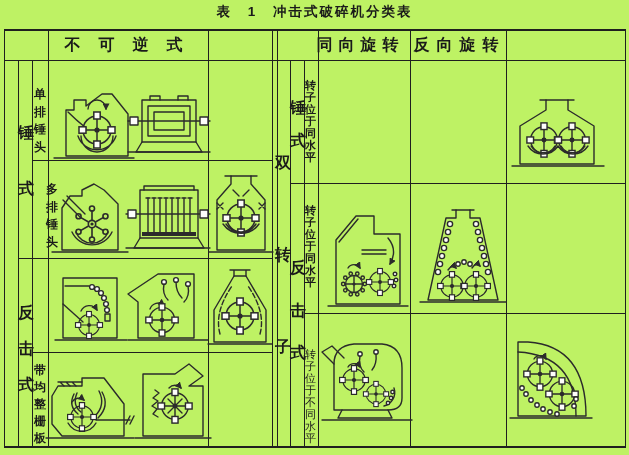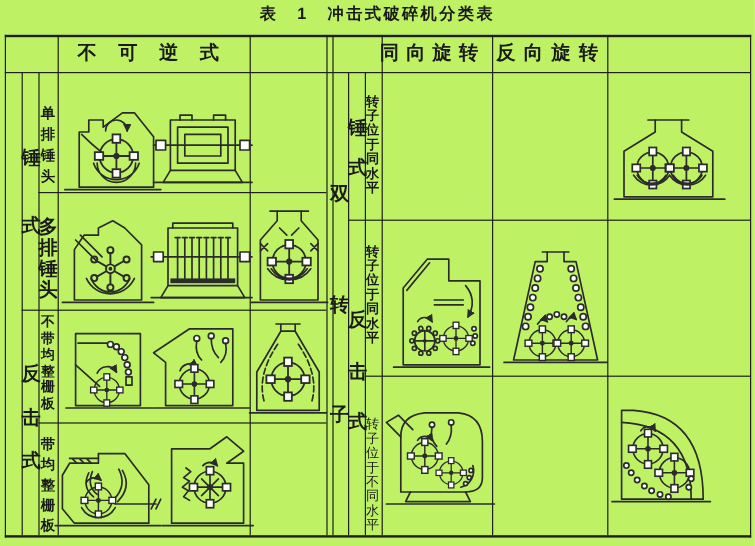--- a/index.html
+++ b/index.html
@@ -86,22 +86,21 @@
   <div class="vline" style="left:290px;top:60px;width:1px;height:386px"></div>
   <div class="vline" style="left:304px;top:60px;width:1px;height:386px"></div>
 
   <div class="hdr" style="left:48px;top:30px;width:160px;letter-spacing:18px;text-indent:9px">不可逆式</div>
   <div class="hdr" style="left:313px;top:30px;width:92px;letter-spacing:6px;text-indent:3px">同向旋转</div>
   <div class="hdr" style="left:410px;top:30px;width:96px;letter-spacing:7px;text-indent:3px">反向旋转</div>
 
   <div class="vlabel" style="left:18px;top:105px;width:14px;line-height:56px">锤式</div>
   <div class="vlabel" style="left:18px;top:295px;width:14px;line-height:36px">反击式</div>
   <div class="vlabel" style="left:32px;top:86px;width:16px;line-height:17.5px;font-size:12px">单排锤头</div>
-  <div class="vlabel" style="left:32px;top:181px;width:16px;line-height:17.5px;font-size:16px">多排锤头</div>
-  <div class="vlabel" style="left:32px;top:263px;width:16px;line-height:13.5px;font-size:11.5px">不带均整栅板</div>
+  <div class="vlabel" style="left:44px;top:181px;width:16px;line-height:17.5px;font-size:12px">多排锤头</div>
   <div class="vlabel" style="left:32px;top:362px;width:16px;line-height:17px;font-size:12px">带均整栅板</div>
 
   <div class="vlabel" style="left:275px;top:117px;width:15px;line-height:92px">双转子</div>
   <div class="vlabel" style="left:290px;top:91px;width:14px;line-height:33px">锤式</div>
   <div class="vlabel" style="left:290px;top:247px;width:14px;line-height:42.5px">反击式</div>
   <div class="vlabel" style="left:303px;top:79px;width:15px;line-height:12px;font-size:11px;font-weight:bold">转子位于同水平</div>
   <div class="vlabel" style="left:303px;top:204px;width:15px;line-height:12px;font-size:11px;font-weight:bold">转子位于同水平</div>
   <div class="vlabel" style="left:303px;top:348px;width:15px;line-height:12px;font-size:11px;font-weight:normal">转子位于不同水平</div>
 
   <svg class="diag" style="left:52px;top:78px" width="84" height="84" viewBox="0 0 84 84">

